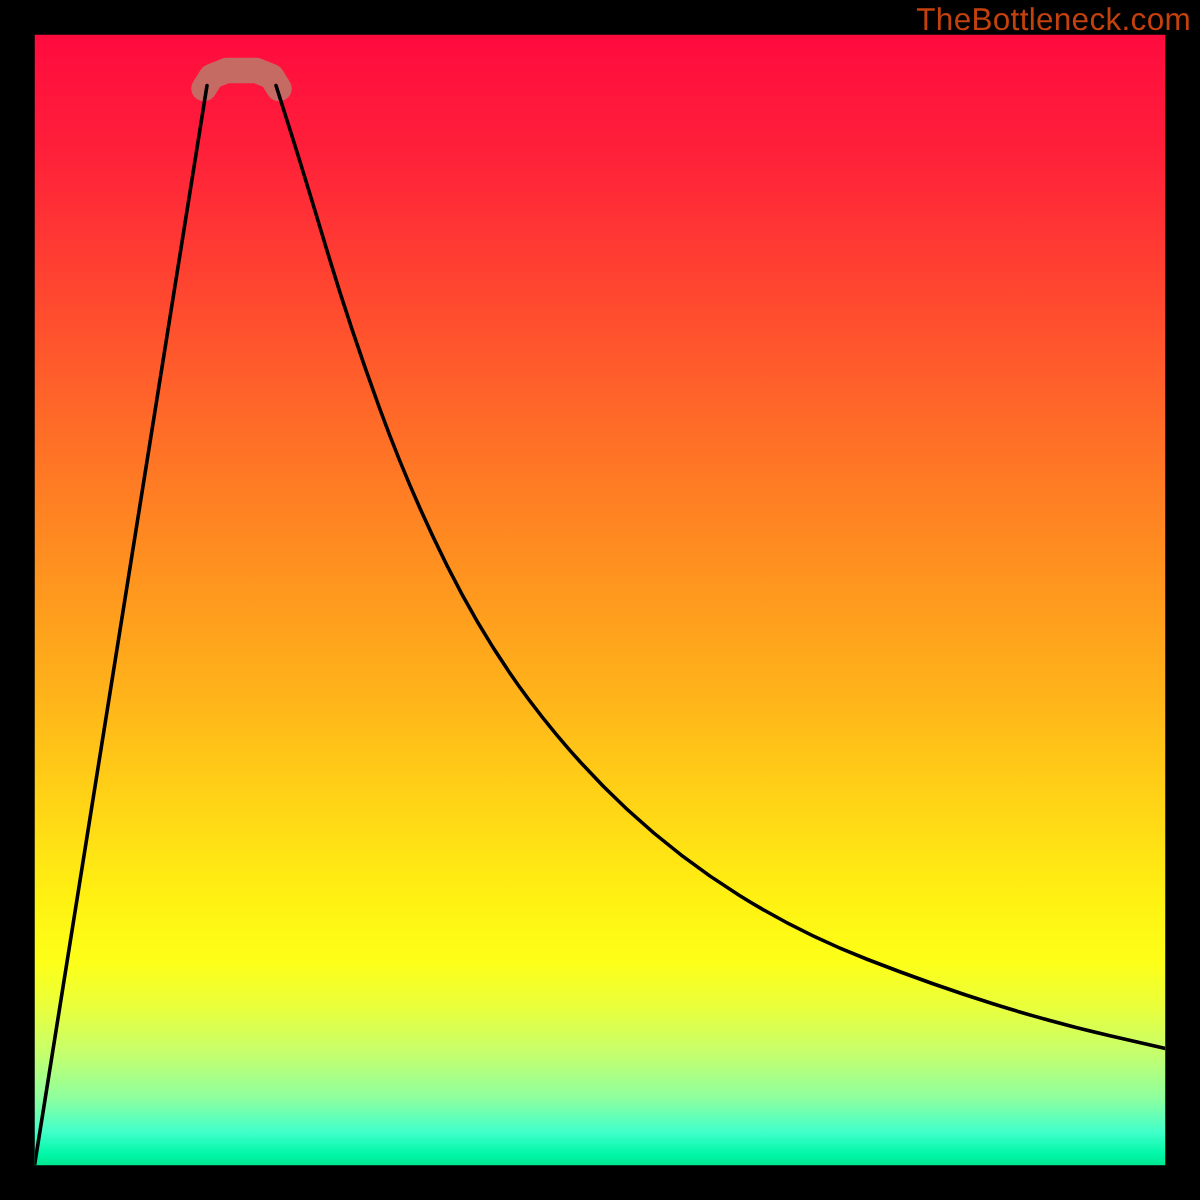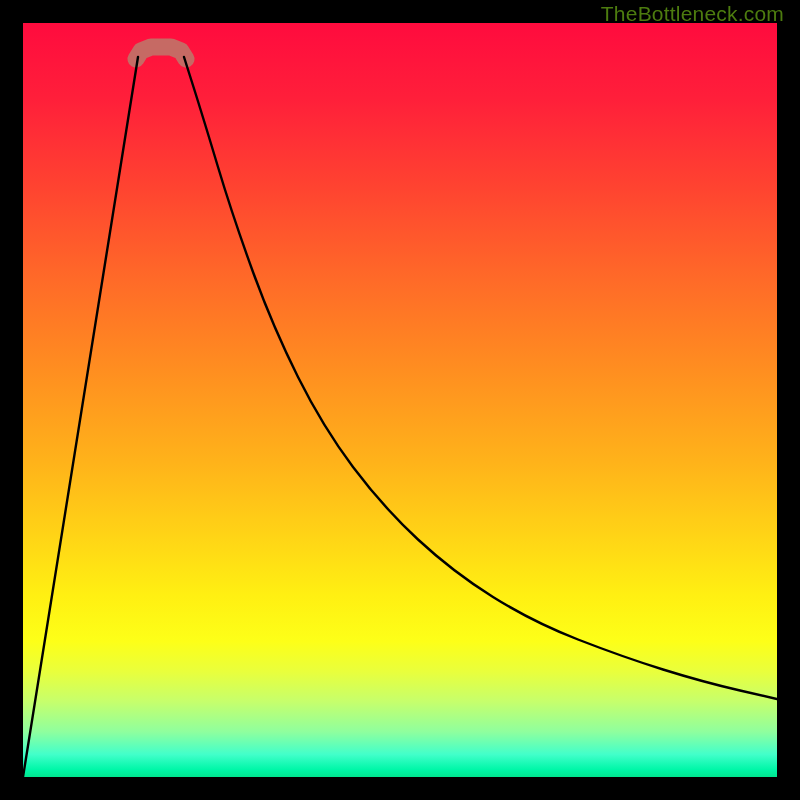--- a/index.html
+++ b/index.html
@@ -46,22 +46,22 @@
       #00e68f 100%
     );
   }
   .overlay {
     position: absolute;
     inset: 0;
   }
   .watermark {
     position: absolute;
     top: 2px;
-    right: 16px;
-    color: #4d7c0f;
+    right: 6px;
+    color: #c2410c;
     font-size: 21px;
     font-weight: 500;
     letter-spacing: 0.2px;
   }
 </style>
 </head>
 <body>
 
 <div class="frame">
   <div class="plot-area">

